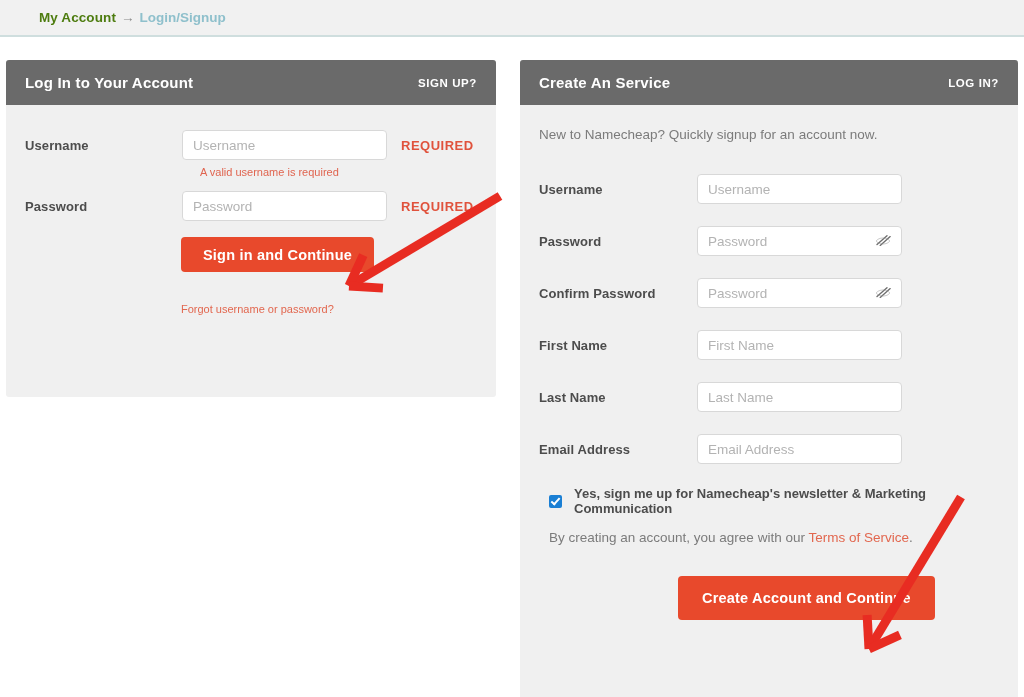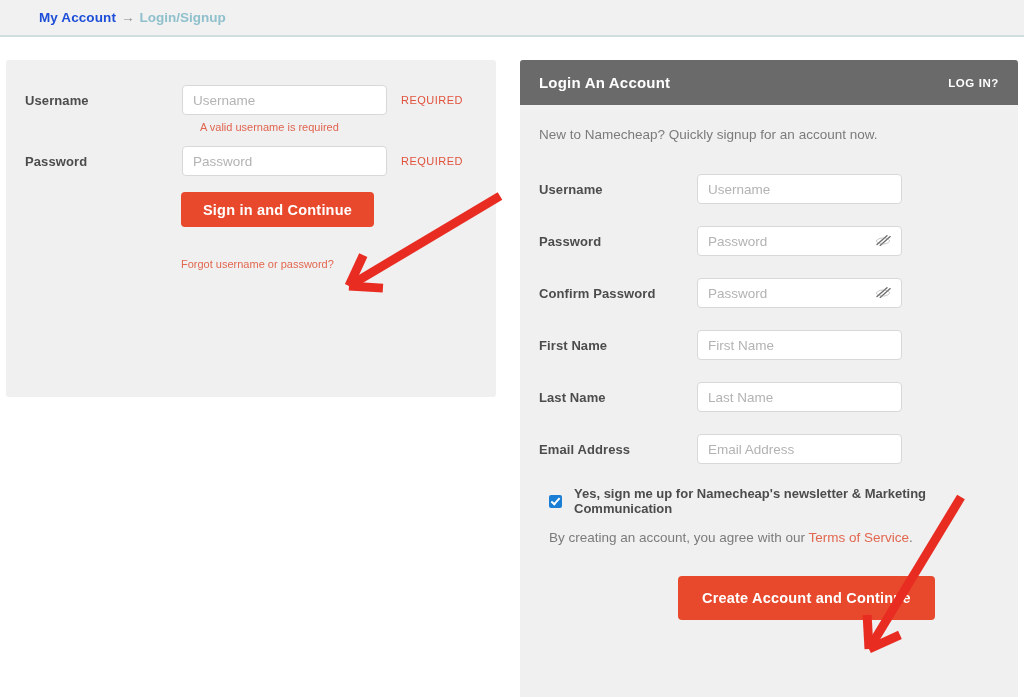--- a/index.html
+++ b/index.html
@@ -17,21 +17,21 @@
   #breadcrumb-bar {
     height: 37px;
     background: #f1f1f1;
     border-bottom: 2px solid #cfdede;
     display: flex;
     align-items: center;
     padding-left: 12px;
     font-size: 13.5px;
     font-weight: bold;
   }
-  #breadcrumb-bar .crumb-root { color: #1d4ed8; letter-spacing: .1px; padding-left: 27px; }
+  #breadcrumb-bar .crumb-root { color: #4d7c0f; letter-spacing: .1px; padding-left: 27px; }
   #breadcrumb-bar .crumb-sep  { color: #8a8a8a; margin: 0 5px; font-weight: normal; }
   #breadcrumb-bar .crumb-current { color: #8fc0cc; }
 
   
   #panels { position: relative; padding-top: 23px; }
 
   .panel {
     position: absolute;
     background: #f0f0f0;
     border-radius: 3px;
@@ -85,22 +85,22 @@
     height: 30px;
     padding: 0 10px;
     font-size: 13.5px;
     color: #b3b3b3;
     font-family: "Liberation Sans", sans-serif;
   }
   .f-input .ph { flex: 1; white-space: nowrap; overflow: hidden; }
 
   .required-tag {
     color: #e0523c;
-    font-size: 11px;
-    font-weight: normal;
+    font-size: 13px;
+    font-weight: bold;
     letter-spacing: .5px;
   }
   .err-msg {
     color: #e0644f;
     font-size: 11px;
   }
 
   
   #login-panel .f-label { width: 157px; }
   #login-panel .f-input { width: 205px; }
@@ -213,20 +213,24 @@
 
 <div id="breadcrumb-bar">
   <span class="crumb-root">My Account</span>
   <span class="crumb-sep">→</span>
   <span class="crumb-current">Login/Signup</span>
 </div>
 
 <div id="panels">
 
   <div class="panel" id="login-panel">
+    <div class="panel-head">
+      <span class="panel-title">Log In to Your Account</span>
+      <span class="panel-switch">SIGN UP?</span>
+    </div>
     <div class="panel-body">
 
       <div class="row" id="login-row-username">
         <span class="f-label">Username</span>
         <div class="f-input">
           <span class="ph">Username</span>
         </div>
         <span class="required-tag">REQUIRED</span>
       </div>
       <div class="err-msg" id="login-err-username">A valid username is required</div>
@@ -240,21 +244,21 @@
       </div>
 
       <button class="btn" id="signin-button">Sign in and Continue</button>
 
       <span id="forgot-link">Forgot username or password?</span>
     </div>
   </div>
 
   <div class="panel" id="signup-panel">
     <div class="panel-head">
-      <span class="panel-title">Login An Account</span>
+      <span class="panel-title">Create An Service</span>
       <span class="panel-switch">LOG IN?</span>
     </div>
     <div class="panel-body">
 
       <p class="intro-text">New to Namecheap? Quickly signup for an account now.</p>
 
       <div class="row" id="signup-row-username">
         <span class="f-label">Username</span>
         <div class="f-input">
           <span class="ph">Username</span>

